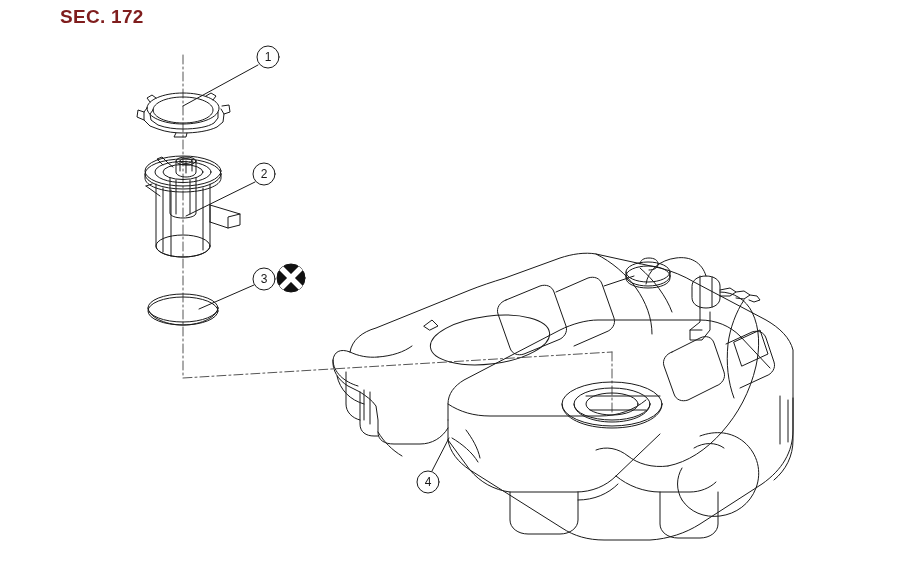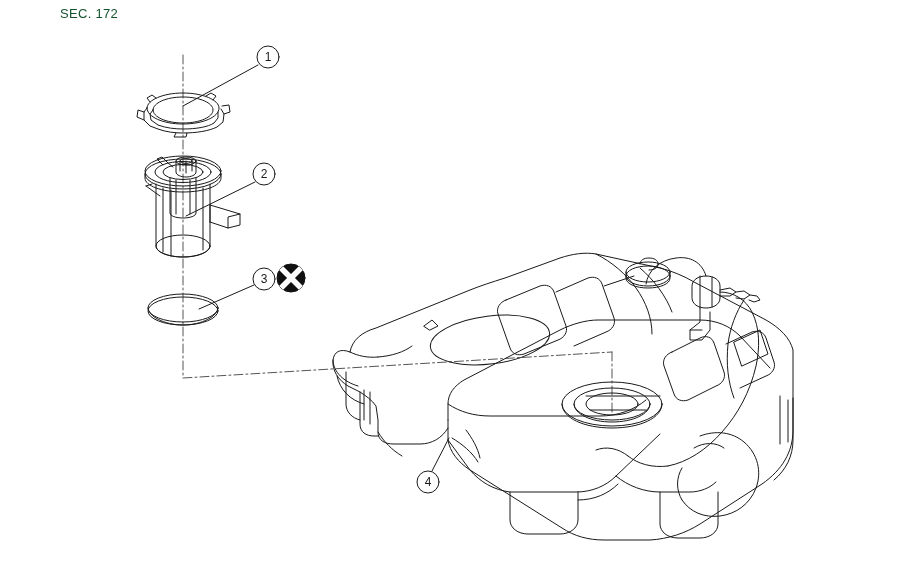--- a/index.html
+++ b/index.html
@@ -18,24 +18,24 @@
   #diagram-root {
     position: relative;
     width: 907px;
     height: 580px;
     background: #ffffff;
   }
   #section-title {
     position: absolute;
     left: 60px;
     top: 6px;
-    font-size: 13px;
-    font-weight: normal;
+    font-size: 19px;
+    font-weight: bold;
     letter-spacing: 0.3px;
-    color: #14532d;
+    color: #7f1d1d;
     white-space: nowrap;
     user-select: none;
   }
   #art-layer {
     position: absolute;
     left: 0;
     top: 0;
     width: 907px;
     height: 580px;
   }

